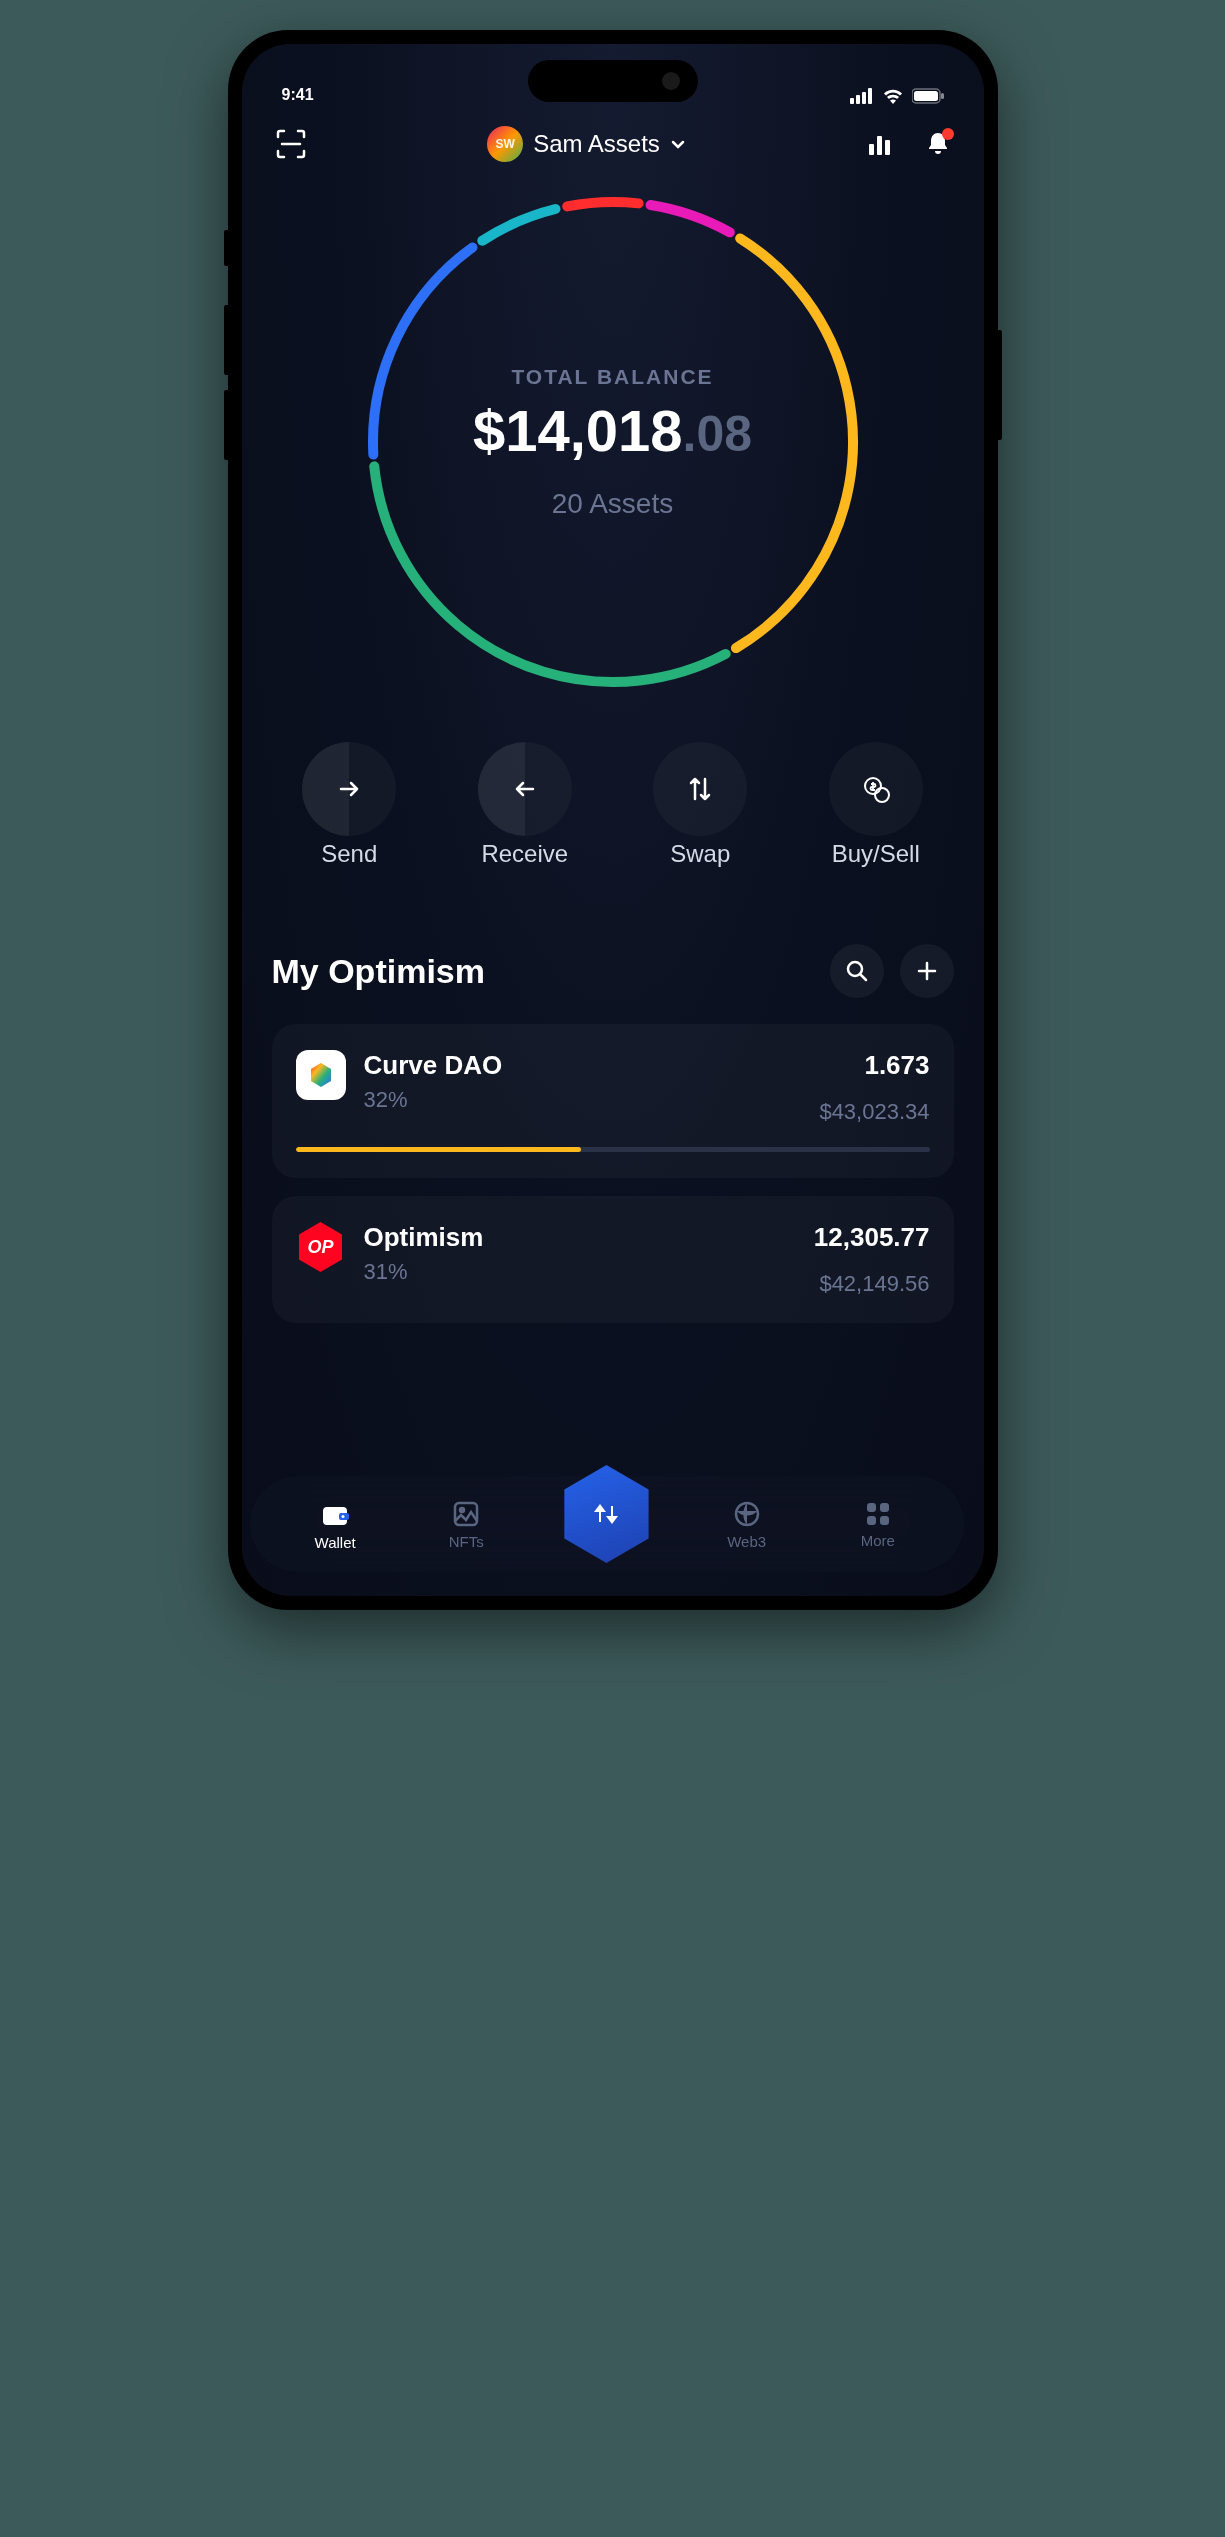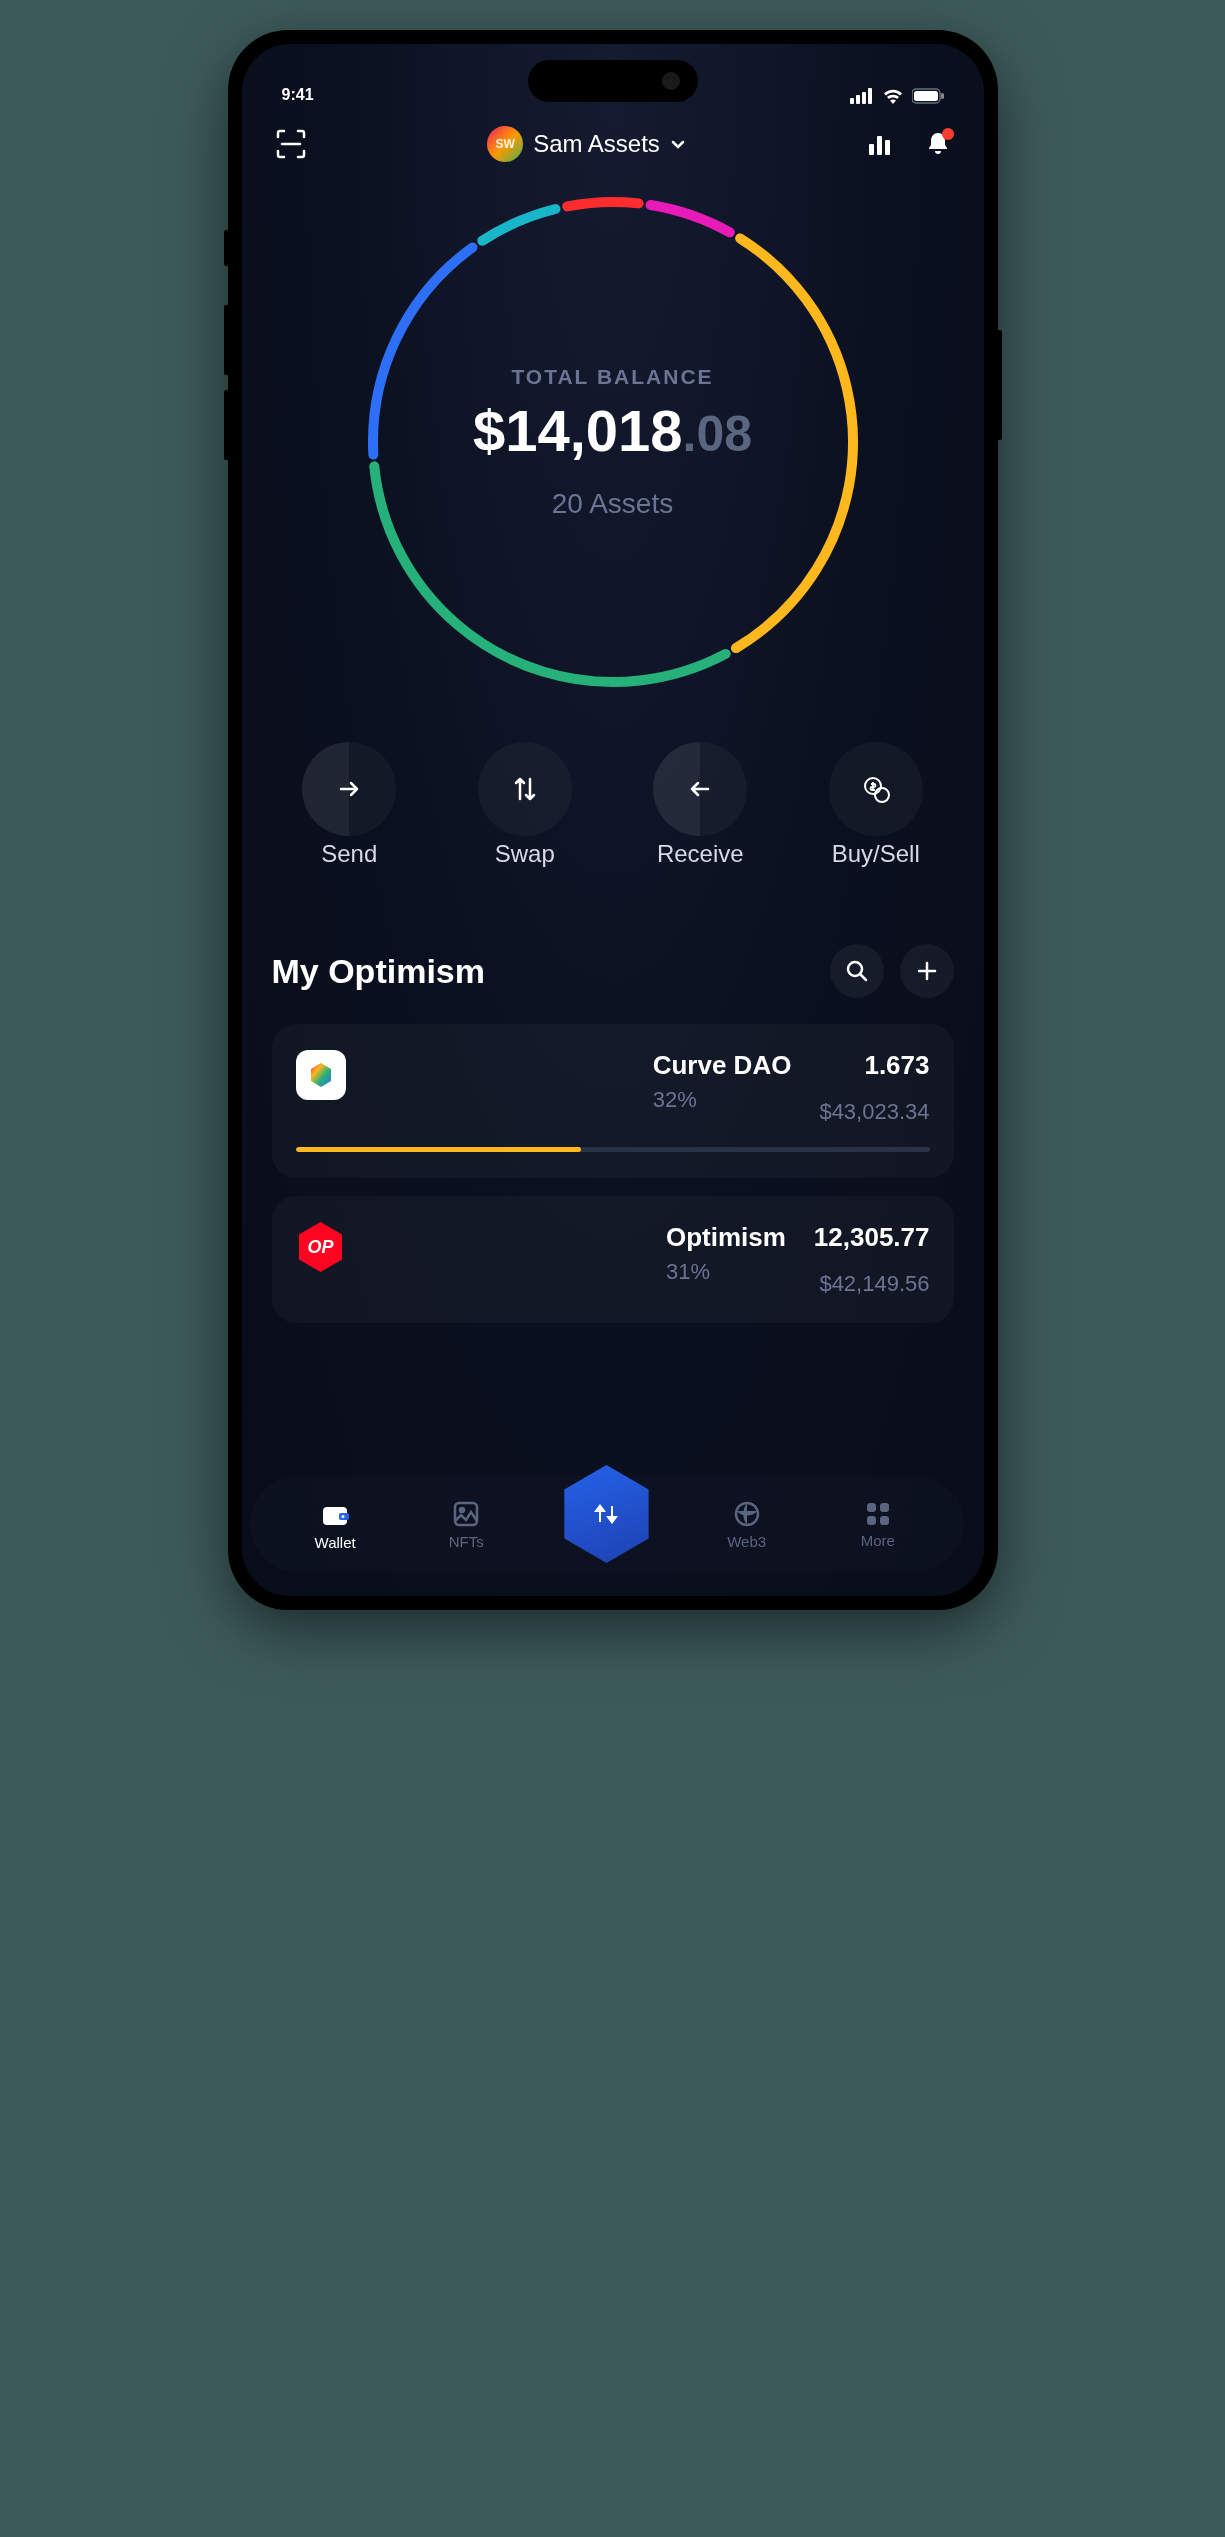--- a/index.html
+++ b/index.html
@@ -215,21 +215,21 @@
     border-radius: 12px;
     display: flex;
     align-items: center;
     justify-content: center;
     font-weight: 700;
     font-size: 18px;
     flex-shrink: 0;
   }
   .asset-icon.curve { background: #fff; }
   .asset-icon.op { background: #ff0420; color: #fff; border-radius: 14px; clip-path: polygon(50% 0%, 93% 25%, 93% 75%, 50% 100%, 7% 75%, 7% 25%); }
-  .asset-info { flex: 1; display: flex; justify-content: flex-end; gap: 28px; }
+  .asset-info { flex: 1; display: flex; justify-content: space-between; gap: 28px; }
   .asset-name { color: #fff; font-size: 26px; font-weight: 600; }
   .asset-pct { color: #6b7593; font-size: 22px; margin-top: 6px; }
   .asset-right { text-align: right; }
   .asset-qty { color: #fff; font-size: 26px; font-weight: 600; }
   .asset-val { color: #6b7593; font-size: 22px; margin-top: 18px; }
   .asset-bar {
     margin-top: 22px;
     height: 5px;
     background: #2a3248;
     border-radius: 3px;
@@ -366,34 +366,34 @@
         <div class="action-circle">
           <div class="action-inner-left"></div>
           <svg width="28" height="28" viewBox="0 0 28 28" fill="none" stroke="#fff" stroke-width="2.5" stroke-linecap="round" stroke-linejoin="round">
               <path d="M6 14h16m-6-6l6 6-6 6"></path>
             </svg>
         </div>
         <span class="action-label">Send</span>
       </div>
       <div class="action-btn">
         <div class="action-circle">
-          <svg width="30" height="30" viewBox="0 0 30 30" fill="none" stroke="#fff" stroke-width="2.5" stroke-linecap="round" stroke-linejoin="round">
-              <path d="M10 5v20m0-20l-4 4m4-4l4 4M20 25V5m0 20l4-4m-4 4l-4-4"></path>
-            </svg>
-        </div>
-        <span class="action-label">Swap</span>
-      </div>
-      <div class="action-btn">
-        <div class="action-circle">
           <div class="action-inner-left"></div>
           <svg width="28" height="28" viewBox="0 0 28 28" fill="none" stroke="#fff" stroke-width="2.5" stroke-linecap="round" stroke-linejoin="round">
               <path d="M22 14H6m6-6l-6 6 6 6"></path>
             </svg>
         </div>
         <span class="action-label">Receive</span>
+      </div>
+      <div class="action-btn">
+        <div class="action-circle">
+          <svg width="30" height="30" viewBox="0 0 30 30" fill="none" stroke="#fff" stroke-width="2.5" stroke-linecap="round" stroke-linejoin="round">
+              <path d="M10 5v20m0-20l-4 4m4-4l4 4M20 25V5m0 20l4-4m-4 4l-4-4"></path>
+            </svg>
+        </div>
+        <span class="action-label">Swap</span>
       </div>
       <div class="action-btn">
         <div class="action-circle">
           <svg width="32" height="32" viewBox="0 0 32 32" fill="none" stroke="#fff" stroke-width="2">
               <circle cx="13" cy="13" r="8"></circle>
               <path d="M13 9v8m-2-6h3a1.5 1.5 0 010 3h-2a1.5 1.5 0 000 3h3" stroke-width="1.8"></path>
               <circle cx="22" cy="22" r="7"></circle>
             </svg>
         </div>
         <span class="action-label">Buy/Sell</span>

